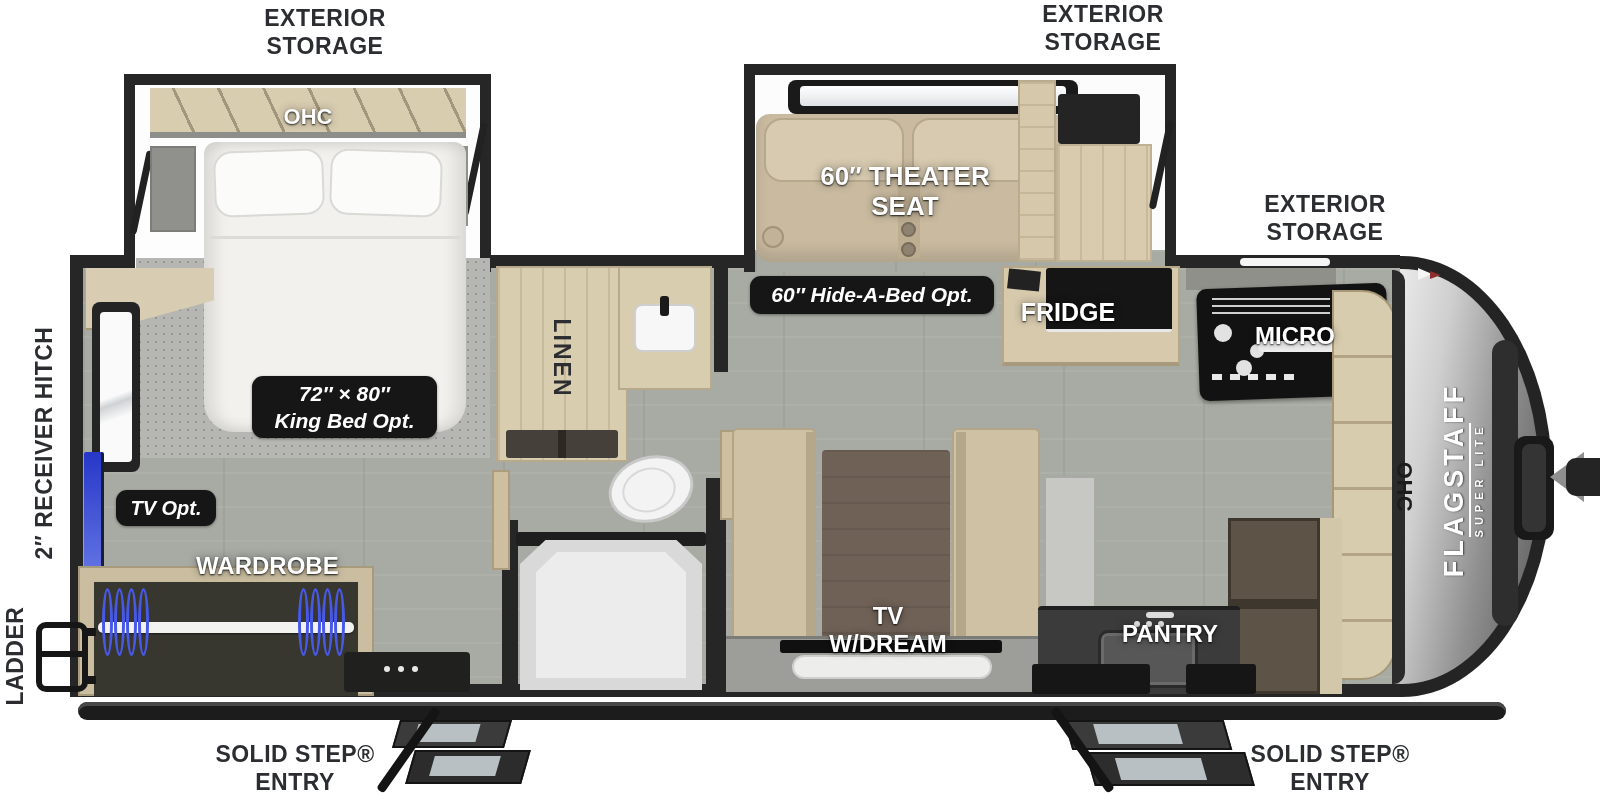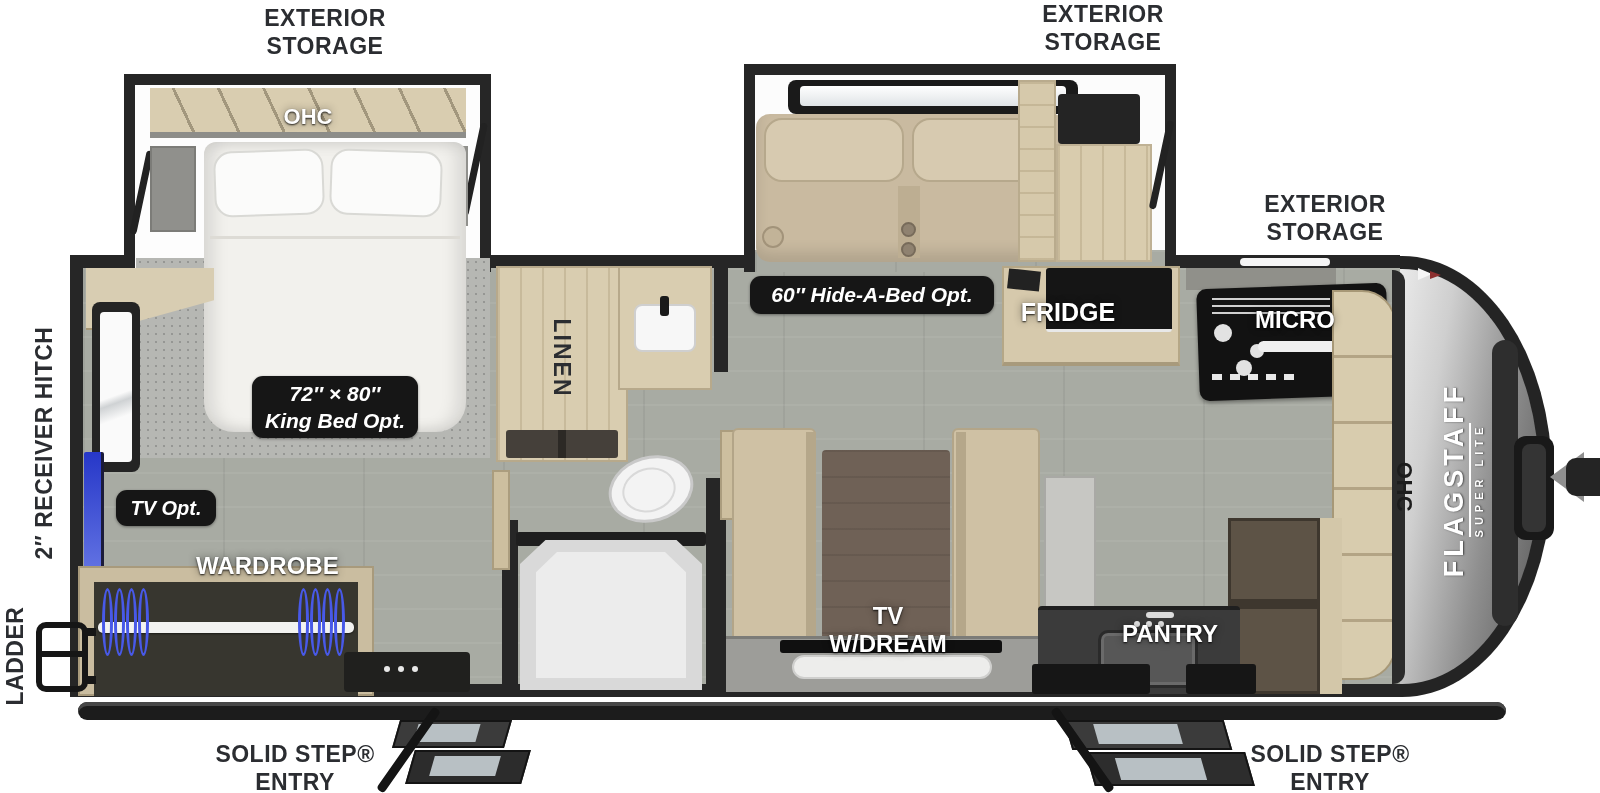--- a/index.html
+++ b/index.html
@@ -166,30 +166,32 @@
   <div class="abs lblD" style="left:1370px;top:475px;width:70px;height:24px;font-size:22px;transform:rotate(90deg);color:#1d1d1d;">OHC</div>
 
   <div class="abs" style="left:1348px;top:452px;width:240px;height:56px;transform:rotate(-90deg);text-align:center;">
     <div style="color:#ffffff;font-weight:700;font-size:27px;letter-spacing:4px;line-height:1.05;
                 text-shadow:0 1px 2px rgba(0,0,0,.6);">FLAGSTAFF</div>
     <div style="color:#ffffff;font-weight:700;font-size:11px;letter-spacing:5px;border-top:2px solid #ffffff;
                 display:inline-block;padding-top:2px;margin-top:1px;text-shadow:0 1px 2px rgba(0,0,0,.6);">SUPER LITE</div>
   </div>
 
   <div class="abs lblW" style="left:248px;top:104px;width:120px;font-size:22px;">OHC</div>
-  <div class="abs badge" style="left:252px;top:376px;width:166px;height:62px;font-size:21px;">72″ × 80″
+  <div class="abs badge" style="left:252px;top:376px;width:185px;height:62px;font-size:21px;">72″ × 80″
 King Bed Opt.</div>
   <div class="abs badge" style="left:116px;top:490px;width:100px;height:36px;font-size:20px;">TV Opt.</div>
   <div class="abs lblW" style="left:196px;top:552px;width:140px;font-size:24px;">WARDROBE</div>
 
   <div class="abs lblD" style="left:502px;top:344px;width:120px;height:28px;font-size:23px;letter-spacing:2px;transform:rotate(90deg);">LINEN</div>
 
+  <div class="abs lblW" style="left:795px;top:162px;width:220px;font-size:26px;">60″ THEATER
+SEAT</div>
   <div class="abs badge" style="left:750px;top:276px;width:244px;height:38px;font-size:21px;">60″ Hide-A-Bed Opt.</div>
   <div class="abs lblW" style="left:1008px;top:298px;width:120px;font-size:25px;">FRIDGE</div>
-  <div class="abs lblW" style="left:1240px;top:306px;width:110px;font-size:24px;">MICRO</div>
+  <div class="abs lblW" style="left:1240px;top:322px;width:110px;font-size:24px;">MICRO</div>
 
   <div class="abs lblW" style="left:818px;top:602px;width:140px;font-size:24px;">TV W/DREAM</div>
   <div class="abs lblW" style="left:1112px;top:620px;width:116px;font-size:24px;">PANTRY</div>
 
   <div class="abs" style="left:78px;top:702px;width:1428px;height:18px;background:#1c1c1c;border-radius:9px;
               box-shadow:inset 0 4px 0 #474747;"></div>
 
   <div class="abs" style="left:36px;top:622px;width:52px;height:70px;border:6px solid #161616;border-radius:10px;background:transparent;"></div>
   <div class="abs" style="left:42px;top:651px;width:40px;height:6px;background:#161616;"></div>
   <div class="abs" style="left:84px;top:628px;width:12px;height:8px;background:#161616;"></div>

